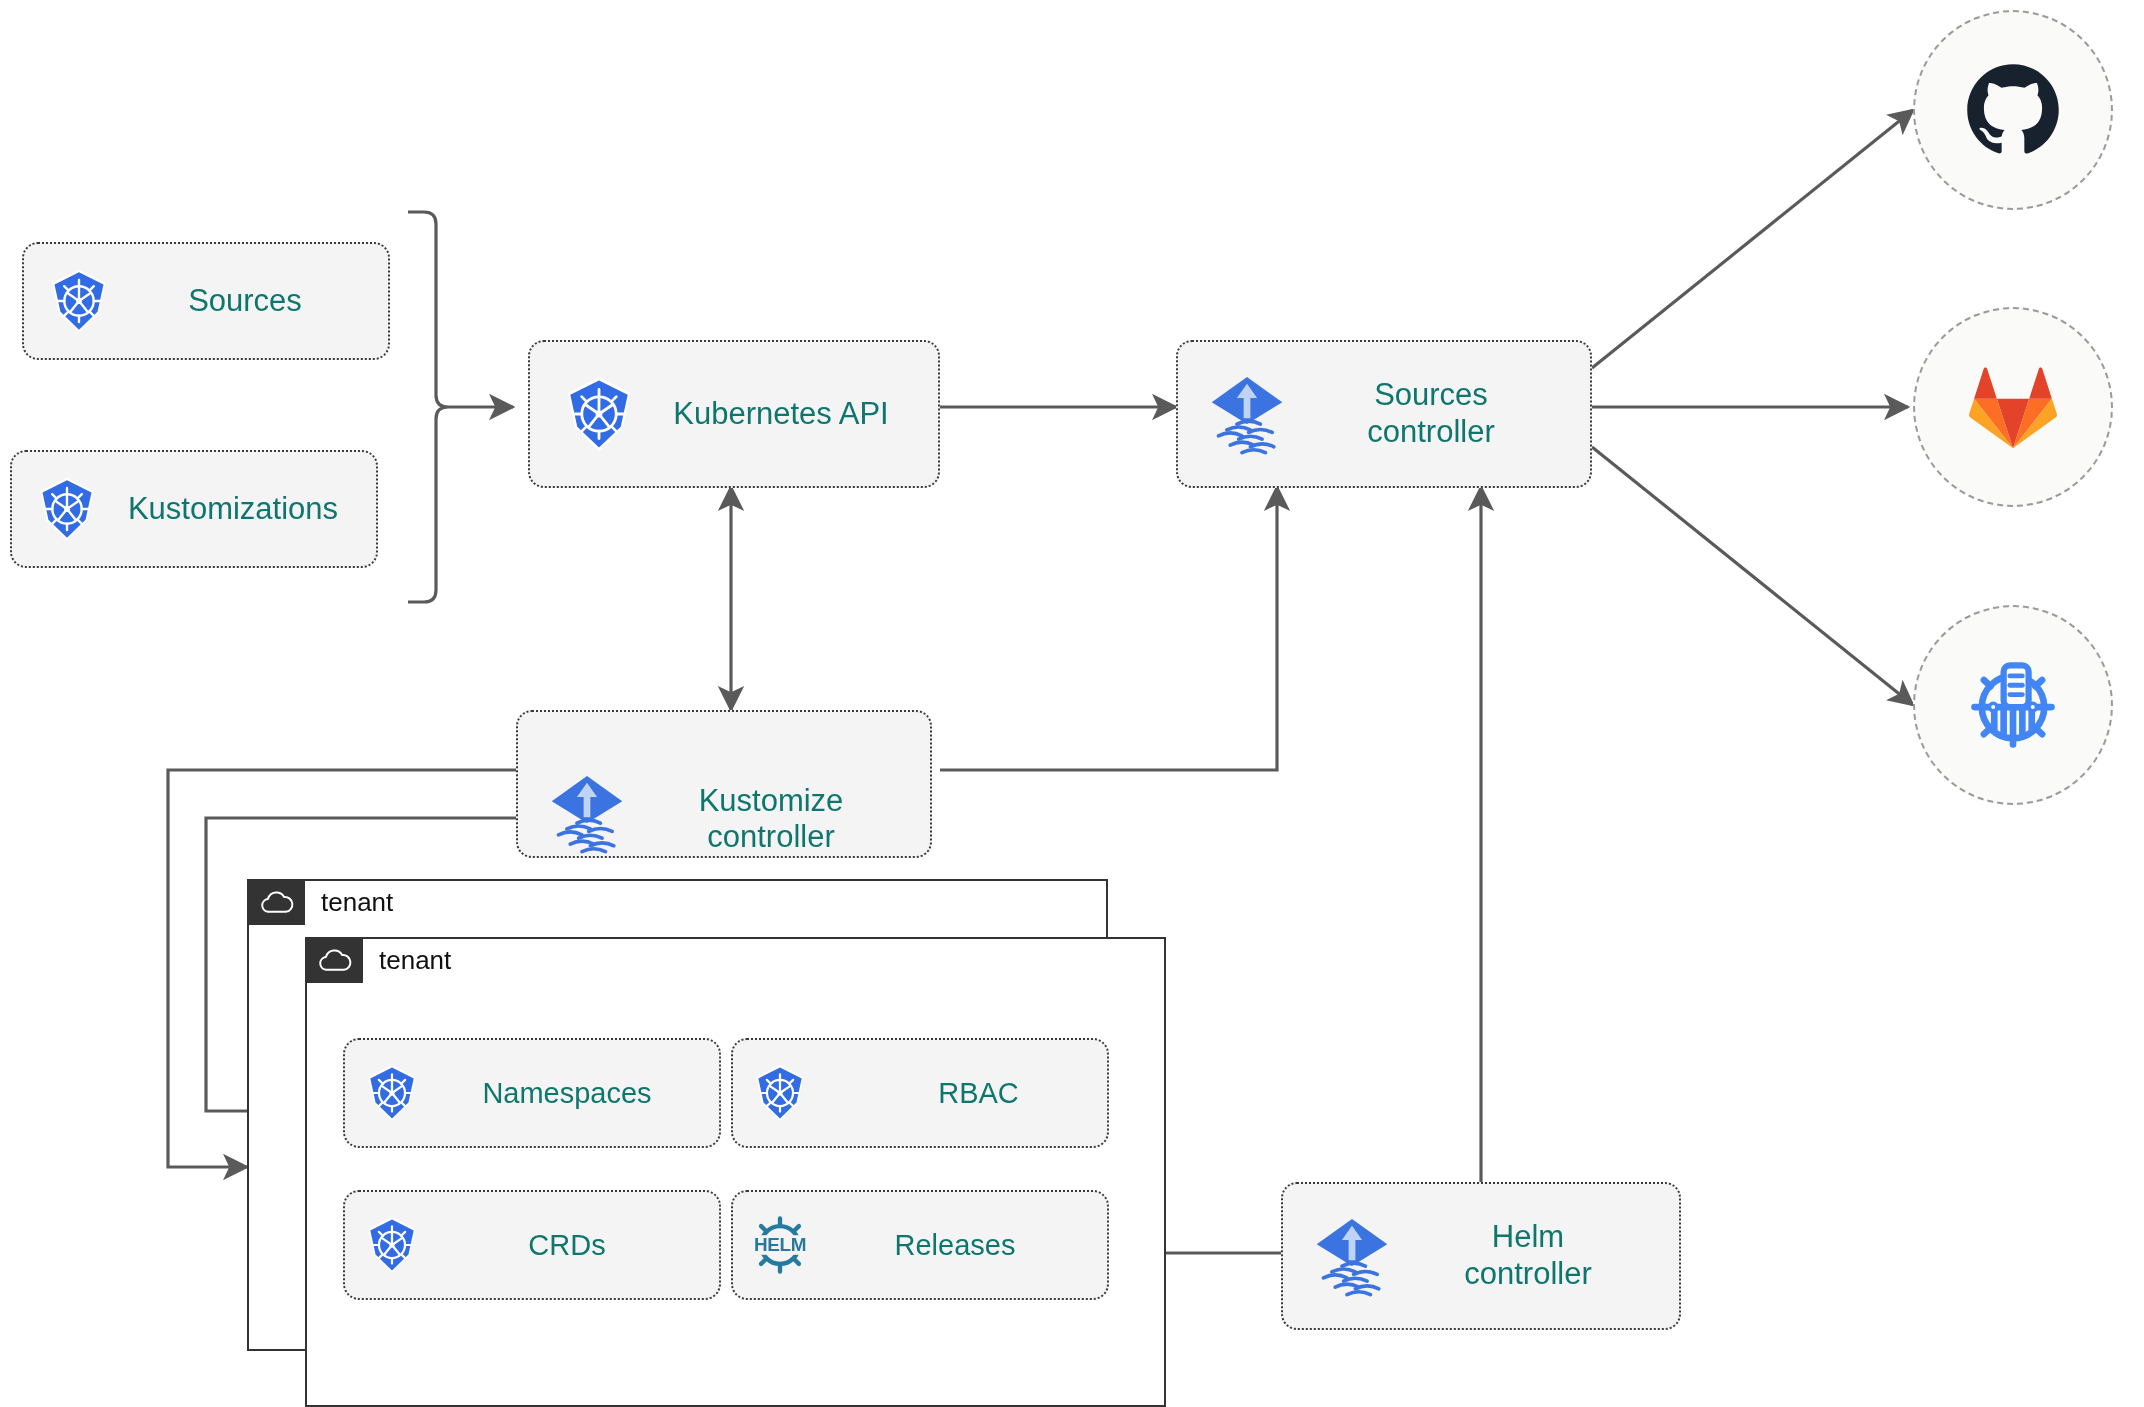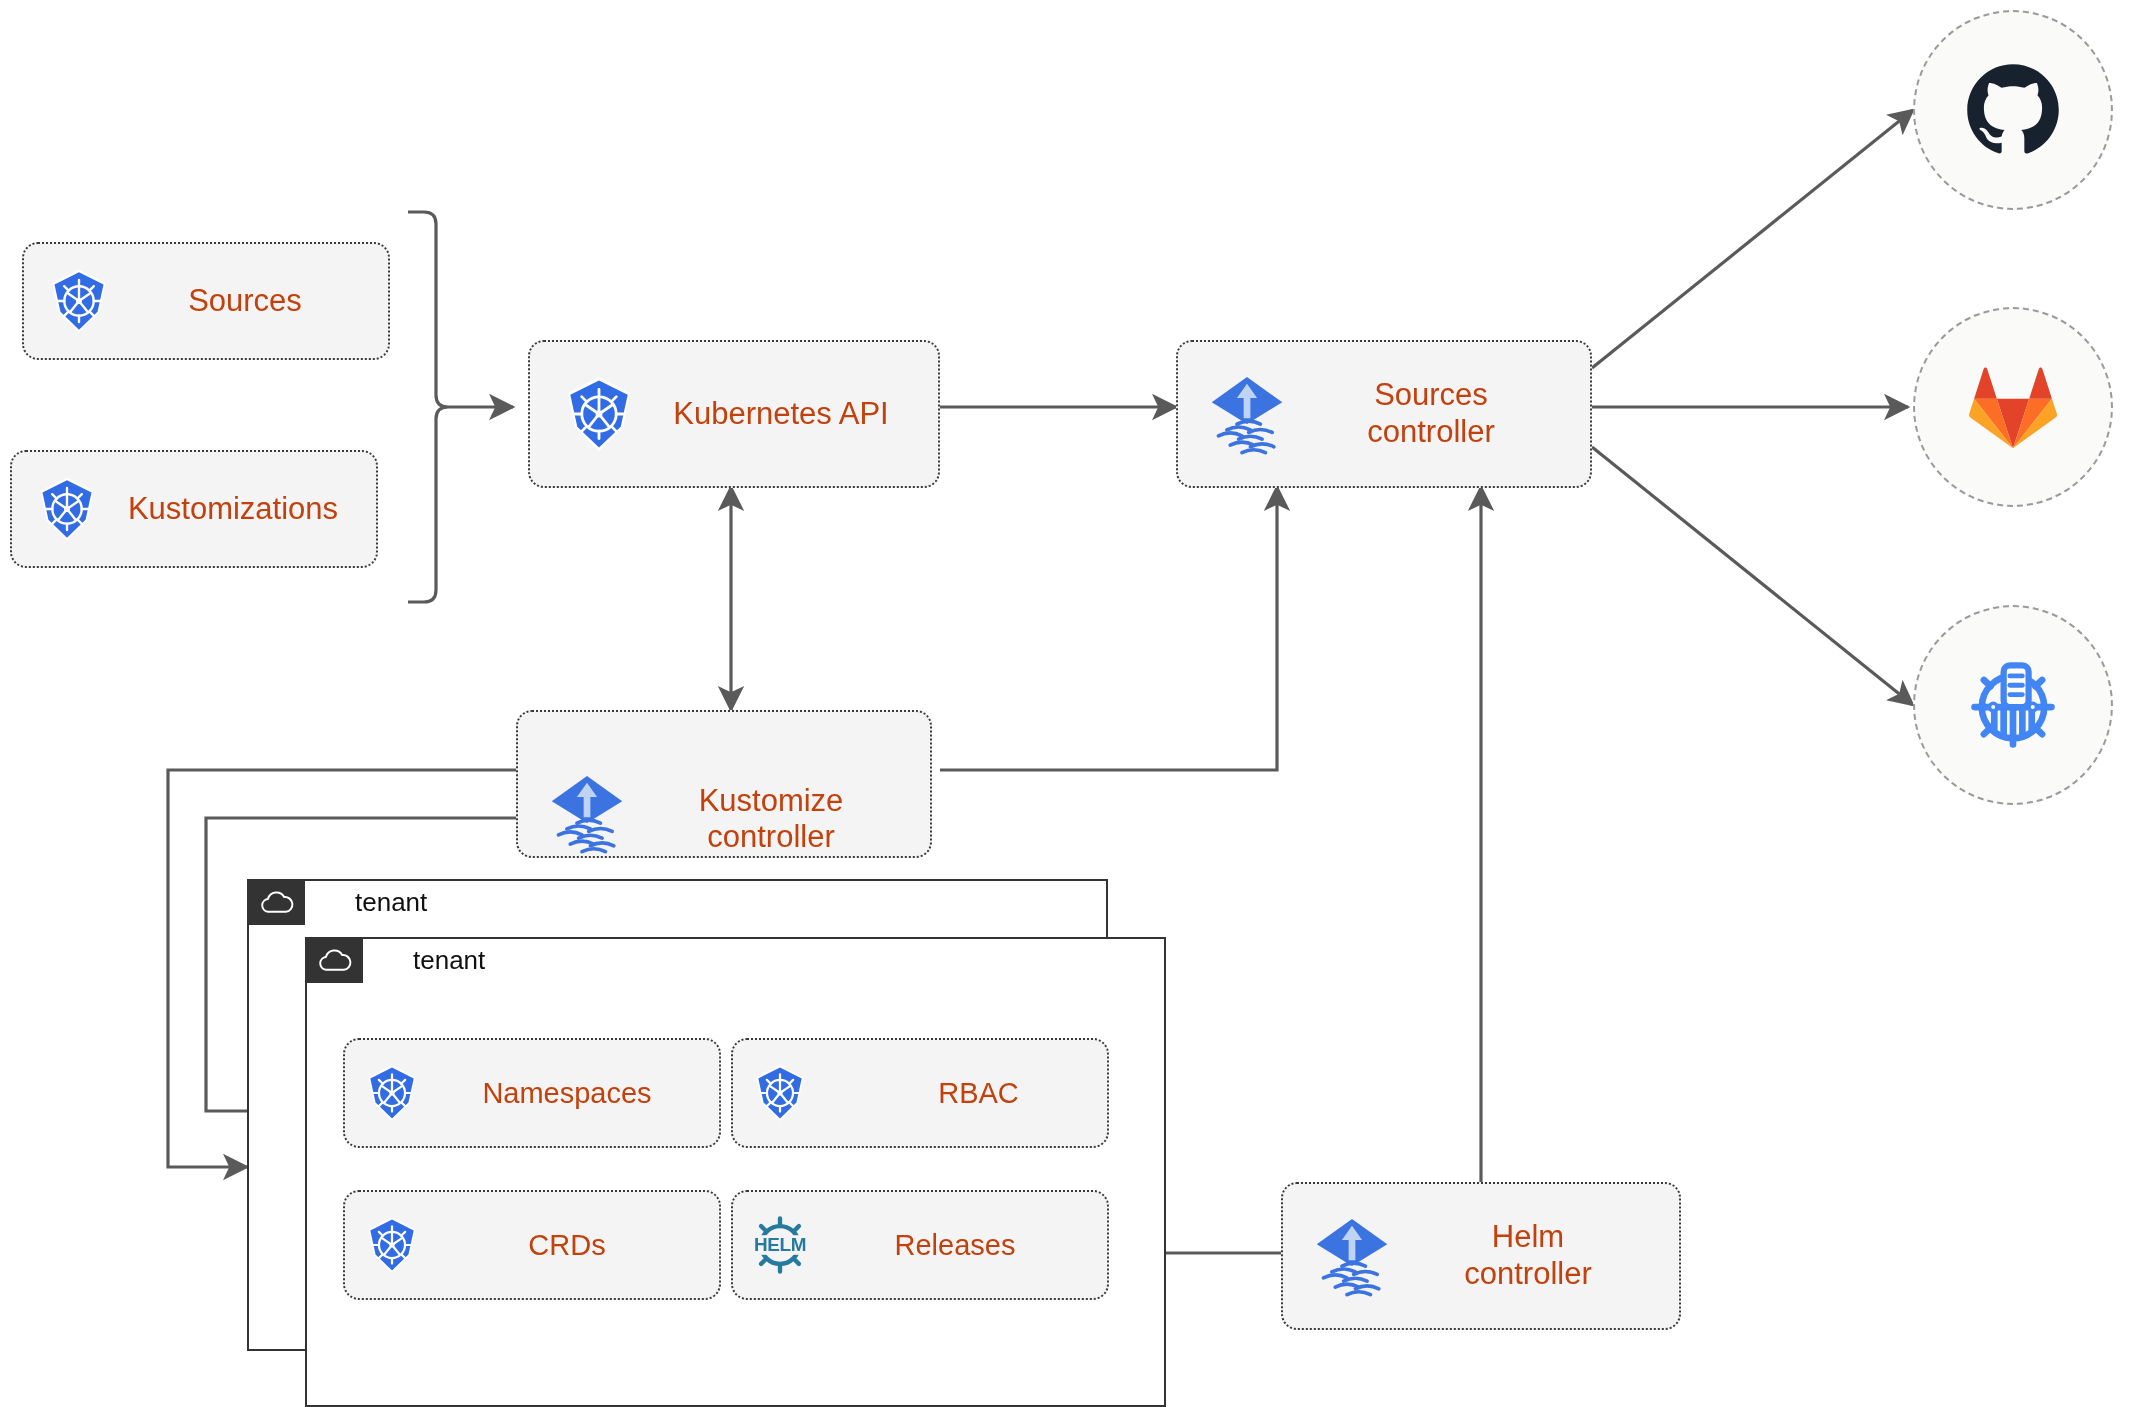--- a/index.html
+++ b/index.html
@@ -39,21 +39,21 @@
   }
   .node .ico {
     flex: 0 0 auto;
     display: flex;
     align-items: center;
     justify-content: center;
   }
   .node .lbl {
     flex: 1 1 auto;
     text-align: center;
-    color: #c2410c;
+    color: #0f766e;
     line-height: 1.18;
     white-space: pre-line;
   }
 
   
   .chip { padding: 0 14px 0 18px; }
   .chip .ico { width: 74px; height: 74px; }
   .chip .lbl { font-size: 31px; }
 
   .chip-sm { padding: 0 10px 0 14px; }
@@ -101,21 +101,20 @@
     background: #333333;
     display: flex;
     align-items: center;
     justify-content: center;
   }
   .tenant-name {
     font-size: 26px;
     color: #111111;
     padding-left: 16px;
     line-height: 46px;
-    margin-left: 34px;
   }
 
   svg { display: block; overflow: visible; }
 </style>
 </head>
 <body>
 
 <div id="canvas">
 
   <svg id="wires" viewBox="0 0 2144 1407" width="2144" height="1407">

